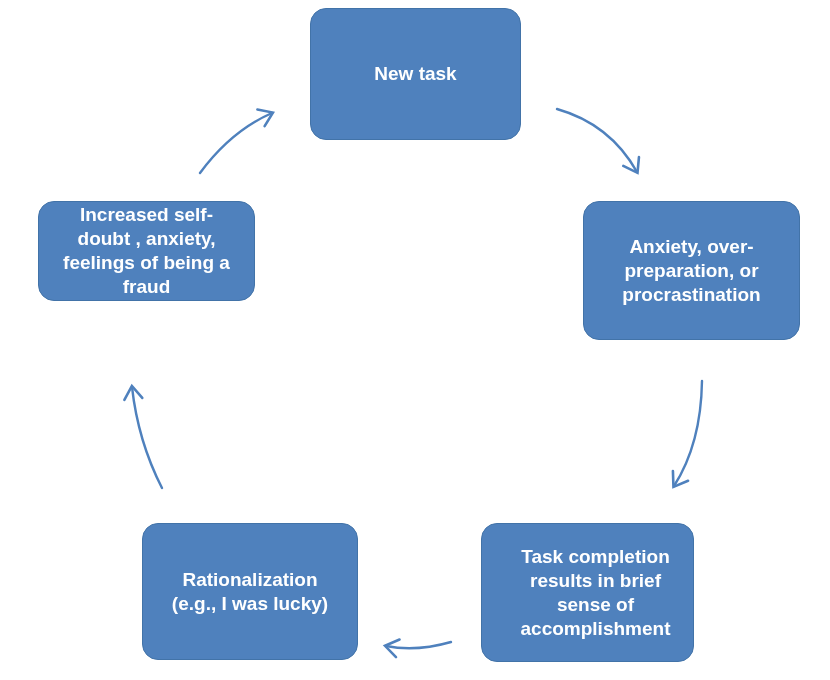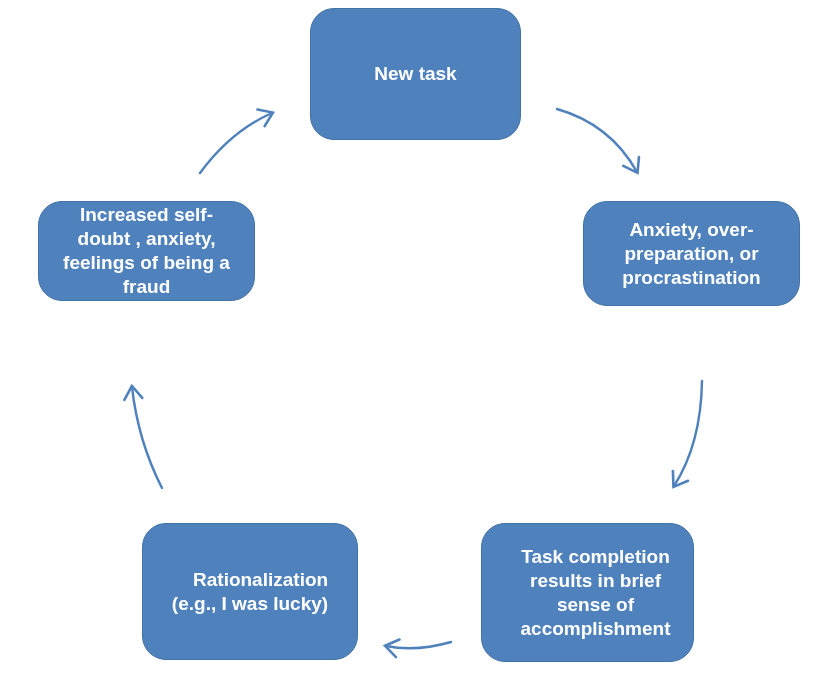--- a/index.html
+++ b/index.html
@@ -40,32 +40,32 @@
     stroke-linejoin:miter;
   }
   .node{
     position:absolute;
     display:flex;
     align-items:center;
     justify-content:center;
     text-align:center;
     background:var(--node-fill);
     border:1px solid var(--node-border);
-    border-radius:24px;
+    border-radius:16px;
     color:var(--node-text);
     font-size:19px;
     font-weight:700;
     line-height:24px;
     white-space:pre-line;
     padding:10px 12px;
   }
   .node-new-task       {left:310px; top:8px;   width:211px; height:132px;}
-  .node-anxiety        {left:583px; top:201px; width:217px; height:105px;}
+  .node-anxiety        {left:583px; top:201px; width:217px; height:139px;}
   .node-task-completion{left:481px; top:523px; width:213px; height:139px;padding-left:28px;}
-  .node-rationalization{left:142px; top:523px; width:216px; height:137px;text-align:right;}
+  .node-rationalization{left:142px; top:523px; width:216px; height:137px;}
   .node-self-doubt     {left:38px;  top:201px; width:217px; height:100px;}
 </style>
 </head>
 <body>
 
 <div class="stage">
 
   <svg class="arrow-layer" width="830" height="680" viewBox="0 0 830 680">
     <defs>
       <marker id="openArrow" markerUnits="userSpaceOnUse" markerWidth="26" markerHeight="26" refX="15" refY="13" orient="auto">

